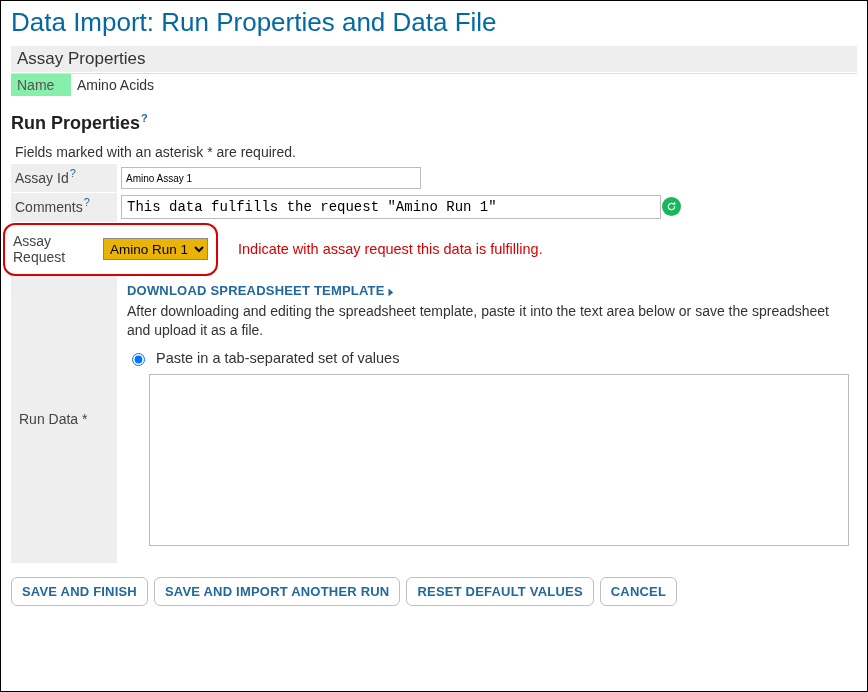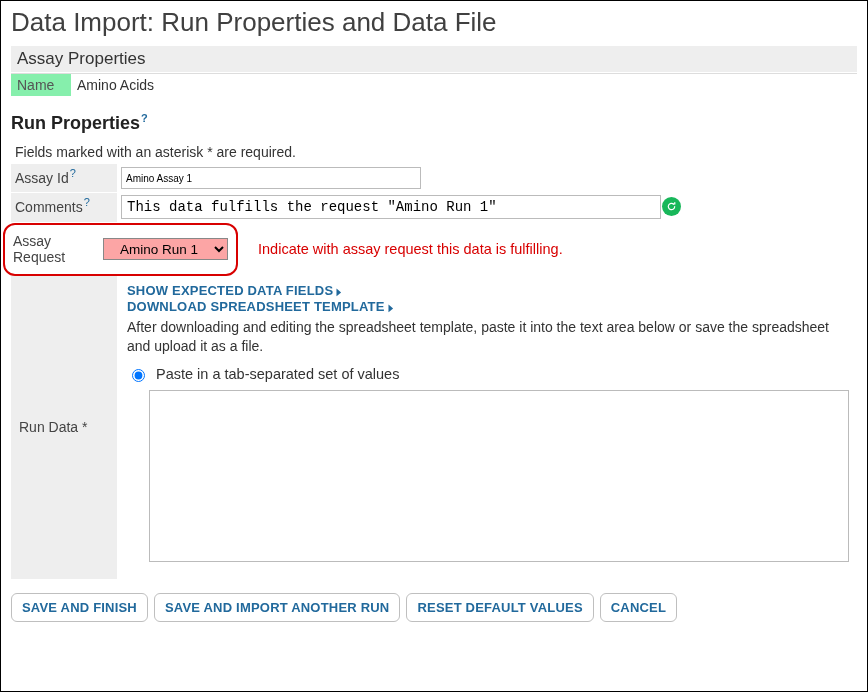--- a/index.html
+++ b/index.html
@@ -11,21 +11,21 @@
     width: 868px;
     height: 692px;
     border: 1px solid #000;
     padding: 4px 10px 10px 10px;
     overflow: hidden;
   }
   h1.page-title {
     font-size: 26px;
     font-weight: 400;
     margin: 2px 0 8px 0;
-    color: #404040;
+    color: #0369a1;
   }
   .section-header {
     background: #eeeeee;
     padding: 3px 6px;
     font-size: 17px;
     font-weight: 400;
     color: #333;
     margin-bottom: 1px;
   }
   .prop-row {
@@ -125,22 +125,22 @@
     color:#444;
     font-size:14px;
     line-height:1.2;
     width:80px;
     vertical-align:middle;
   }
   select.request-select {
     font-size: 13.5px;
     height: 22px;
     border: 1px solid #888;
-    background: #fca5a5;
-    padding: 0 12px;
+    background: #eab308;
+    padding: 0 2px;
     vertical-align:middle;
   }
   .annotation {
     color: #d80000;
     font-size: 14.5px;
     display: inline-block;
     vertical-align: middle;
     margin-left: 20px;
   }
   .run-data-block {
@@ -267,21 +267,20 @@
         <span class="annotation">Indicate with assay request this data is fulfilling.</span>
       </div>
     </td>
   </tr>
 </tbody>
   </table>
 
 <div class="run-data-block">
   <div class="run-data-label">Run Data *</div>
   <div class="run-data-content">
-    <div><span class="link-action">SHOW EXPECTED DATA FIELDS</span><span class="chev">▶</span></div>
     <div><span class="link-action">DOWNLOAD SPREADSHEET TEMPLATE</span><span class="chev">▶</span></div>
     <div class="instr">After downloading and editing the spreadsheet template, paste it into the text area below or save the spreadsheet and upload it as a file.</div>
 
     <label class="radio-row">
       <input type="radio" name="rundata" checked="" style="">
       <span>Paste in a tab-separated set of values</span>
     </label>
     <textarea class="paste-area" style=""></textarea>
 
   </div>

